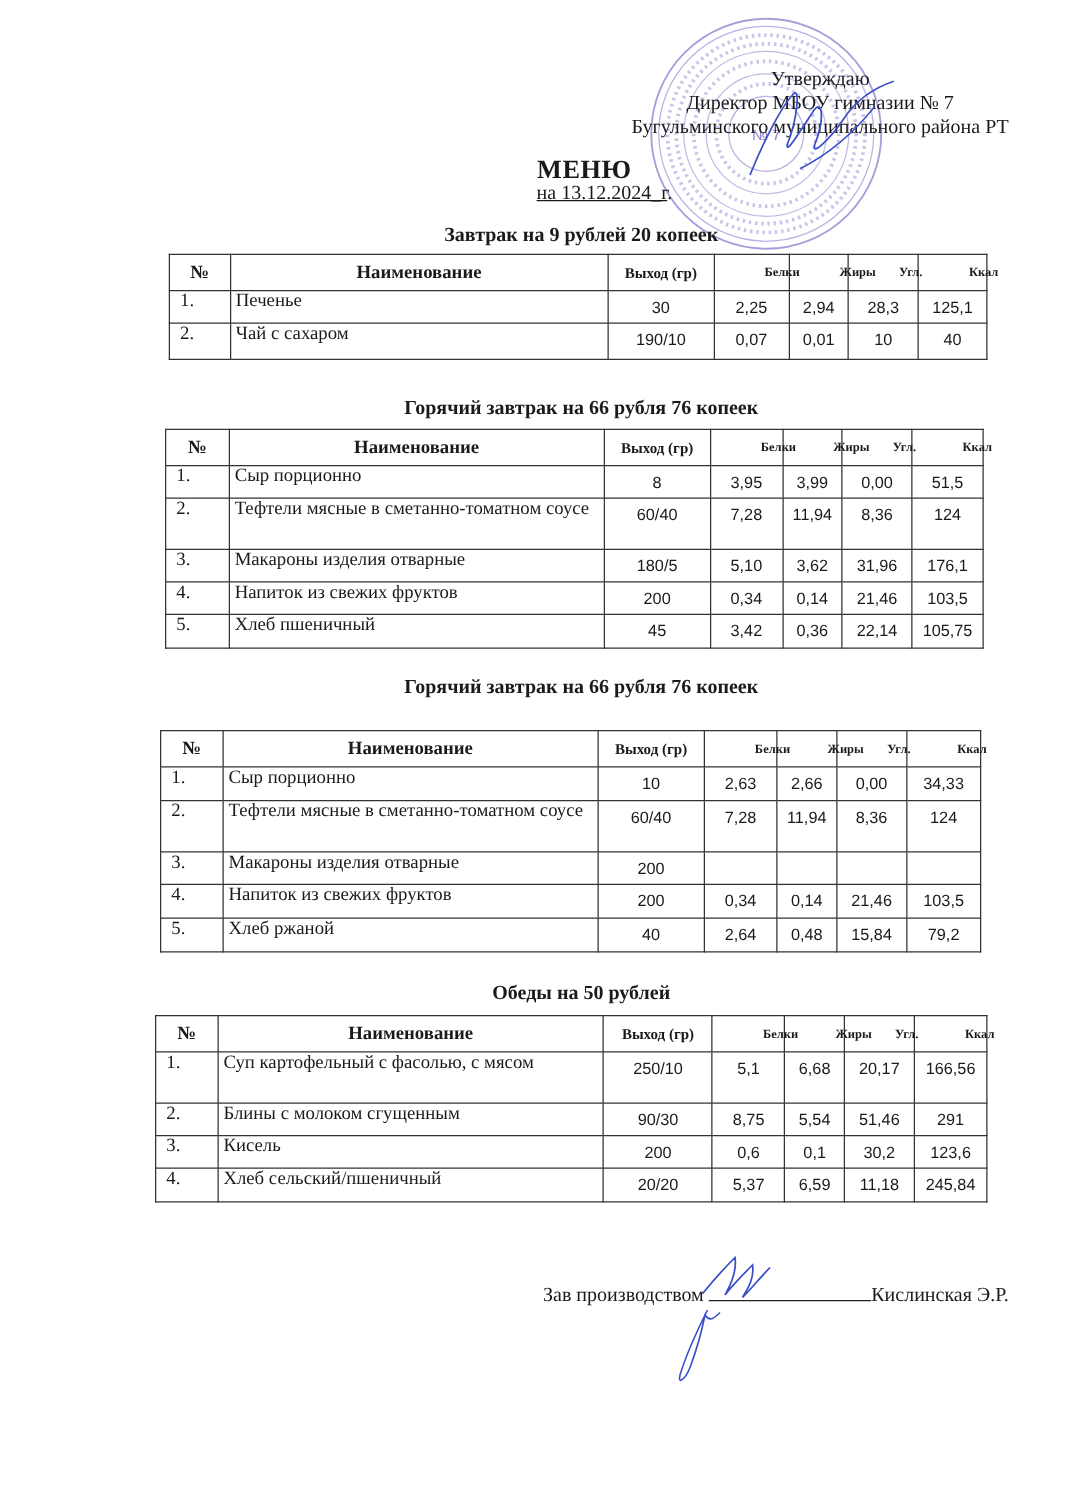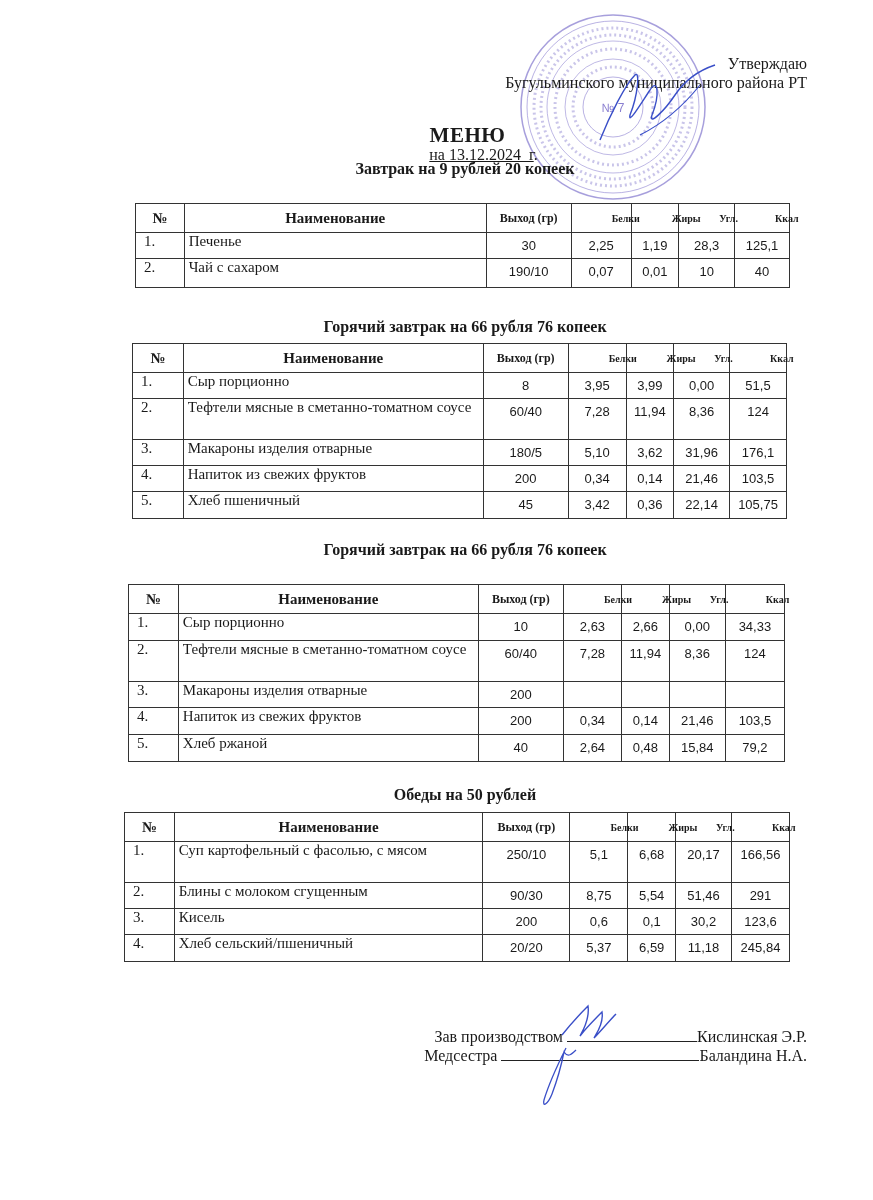--- a/index.html
+++ b/index.html
@@ -1,18 +1,18 @@
 <!DOCTYPE html>
 <html><head>
 <meta charset="utf-8">
 <style>
   html, body { margin: 0; padding: 0; background: #ffffff; }
   body { width: 873px; height: 1200px; position: relative; overflow: hidden;
          font-family: "Liberation Serif", serif; color: #1a1a1a; }
-  .approve { position: absolute; right: 66px; top: 54px; text-align: right;
+  .approve { position: absolute; right: 66px; top: 54px; text-align: center;
              font-size: 16px; line-height: 19px; }
   .approve .line { display: inline-block; border-bottom: 1px solid #222; width: 185px; height: 12px; vertical-align: baseline; }
   .title { position: absolute; left: 0; width: 935px; top: 123px; text-align: center;
            font-size: 21px; font-weight: bold; letter-spacing: 0.5px; }
   .date { position: absolute; left: 0; width: 935px; top: 146px; text-align: center; font-size: 16px; }
   .date span { text-decoration: underline; margin-left: 32px; }
   .section-title { position: absolute; left: 120px; width: 690px; text-align: center;
                    font-size: 16px; font-weight: bold; }
   table.menu { position: absolute; border-collapse: collapse; table-layout: fixed;
                font-family: "Liberation Serif", serif; }
@@ -42,32 +42,33 @@
     <circle cx="95" cy="95" r="79"></circle>
     <circle cx="95" cy="95" r="72"></circle>
     <circle cx="95" cy="95" r="58"></circle>
     <circle cx="95" cy="95" r="40"></circle>
   </g>
   <text x="95" y="100" text-anchor="middle" font-size="12" fill="#8a7fd0" font-family="Liberation Sans, sans-serif">№ 7</text>
 </svg>
 
 <div class="approve">
   <div>Утверждаю</div>
+  <div>Директор МБОУ гимназии № 7</div>
   <div>Бугульминского муниципального района РТ</div>
 </div>
 
 <svg class="sig" style="left:580px;top:55px;width:150px;height:100px" viewBox="0 0 150 100">
   <path d="M20 85 C30 60 45 30 55 20 C60 15 58 40 50 60 C48 70 60 50 70 35 C78 22 80 40 72 60 C68 72 85 55 95 40 C105 25 120 15 135 10" stroke="#3a4fc8" stroke-width="1.4" fill="none"></path>
   <path d="M60 80 C80 70 100 55 120 30" stroke="#3a4fc8" stroke-width="1.2" fill="none"></path>
 </svg>
 
 <div class="title">МЕНЮ</div>
 <div class="date"><span>на 13.12.2024_г</span><b style="font-weight:normal">.</b></div>
 
-<div class="section-title" style="top:160px">Завтрак на 9 рублей 20 копеек</div>
+<div class="section-title" style="top:180px">Завтрак на 9 рублей 20 копеек</div>
 <table class="menu" style="left:135px;top:203px;width:655px">
   <colgroup>
       <col style="width:47px">
       <col style="width:292px">
       <col style="width:82px">
       <col style="width:58px">
       <col style="width:46px">
       <col style="width:54px">
       <col style="width:53px">
     </colgroup>
@@ -79,21 +80,21 @@
     <th class="h-small">Белки</th>
     <th class="h-small">Жиры</th>
     <th class="h-small">Угл.</th>
     <th class="h-small">Ккал</th>
   </tr>
   <tr style="height:24px">
     <td class="idx">1.</td>
     <td>Печенье</td>
     <td class="num">30</td>
     <td class="num">2,25</td>
-    <td class="num">1,19</td>
+    <td class="num">2,94</td>
     <td class="num">28,3</td>
     <td class="num">125,1</td>
   </tr>
   <tr style="height:29px">
     <td class="idx">2.</td>
     <td>Чай с сахаром</td>
     <td class="num">190/10</td>
     <td class="num">0,07</td>
     <td class="num">0,01</td>
     <td class="num">10</td>
@@ -295,19 +296,18 @@
     <td class="num">5,37</td>
     <td class="num">6,59</td>
     <td class="num">11,18</td>
     <td class="num">245,84</td>
   </tr>
 </tbody>
   </table>
 
 <div class="signs">
   <div><span>Зав производством</span> <span class="line" style="width:130px"></span><span>Кислинская Э.Р.</span></div>
-  <div><span>Медсестра</span> <span class="line" style="width:198px"></span><span>Баландина Н.А.</span></div>
 </div>
 
 <svg class="sig" style="left:520px;top:1000px;width:110px;height:110px" viewBox="0 0 110 110">
   <path d="M42 35 C50 25 62 12 68 6 C70 20 62 32 60 36 C66 28 76 18 82 12 C84 24 76 34 74 38 C80 32 90 20 96 14" stroke="#3a4fc8" stroke-width="1.4" fill="none"></path>
   <path d="M46 48 C40 60 30 80 24 100 C22 108 28 104 32 94 C38 78 42 62 44 52 C48 58 52 54 56 50" stroke="#3a4fc8" stroke-width="1.3" fill="none"></path>
 </svg>
 
 </body></html>

